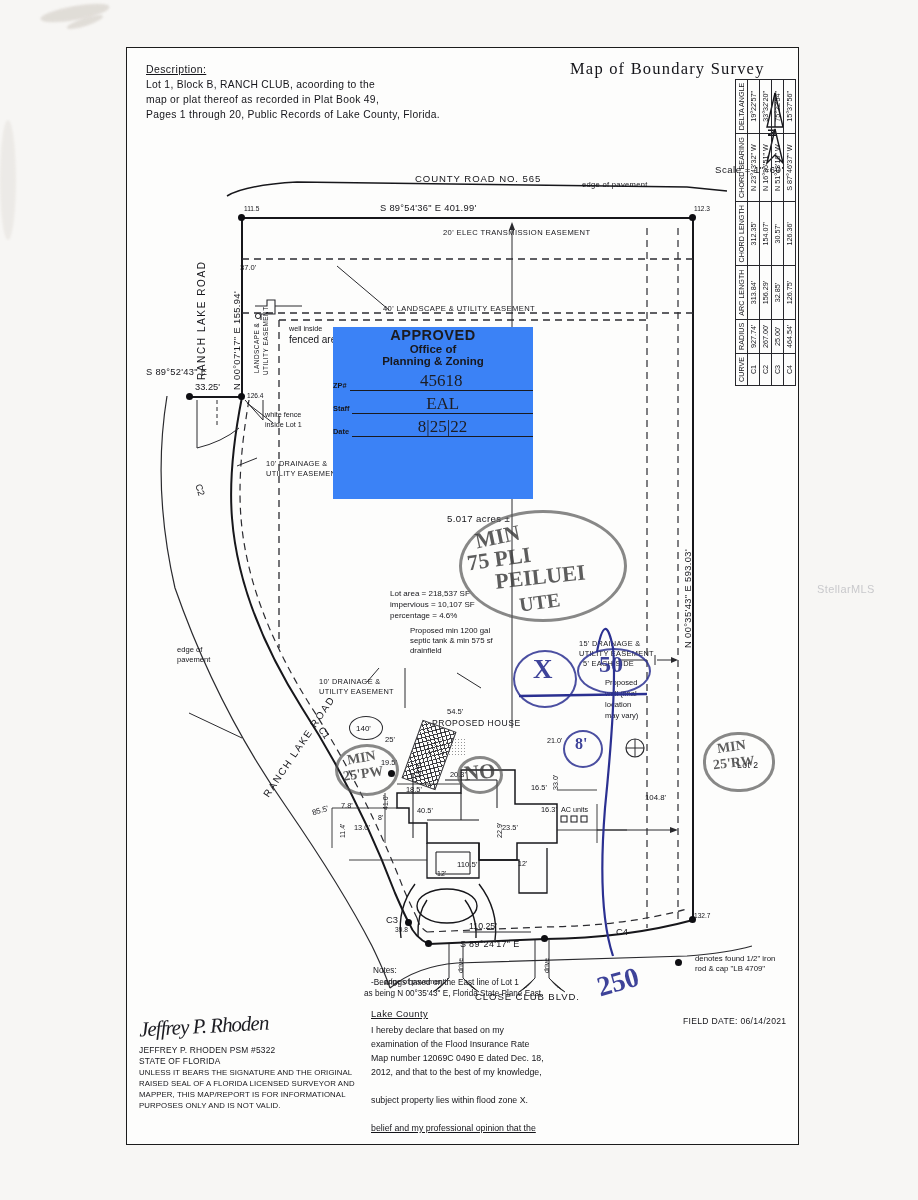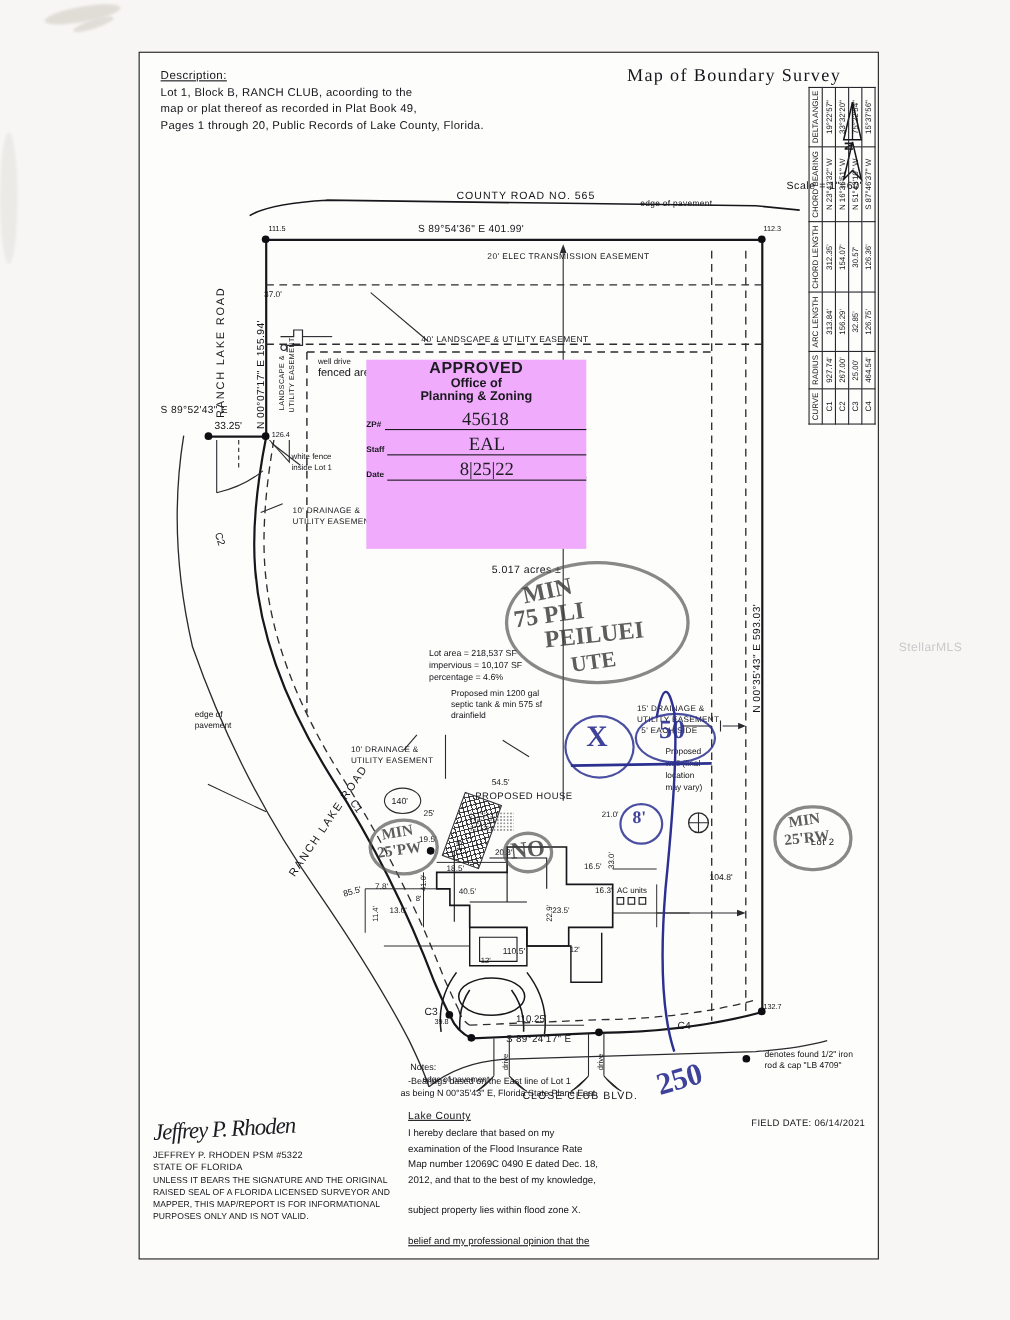--- a/index.html
+++ b/index.html
@@ -36,21 +36,21 @@
   }
   #curvetable table { border-collapse:collapse; font-size:7.2px; color:#15151a; }
   #curvetable td, #curvetable th {
     border:1px solid #26262b; padding:1px 3px; text-align:center;
     font-weight:normal; white-space:nowrap; letter-spacing:0px;
   }
 
   
   #stamp {
     position:absolute; left:206px; top:279px; width:200px; height:172px;
-    background:#f0abfc; border:0;
+    background:#3b82f6; border:0;
   }
   #stamp .sttl { font-weight:bold; font-size:14.5px; letter-spacing:.5px; color:#1b1b20; text-align:center; }
   #lakelogo { width:108px; margin:3px auto 0; text-align:center; }
   #lakelogo .lk { font-weight:bold; font-size:22px; letter-spacing:1px; line-height:.95; color:#111; }
   #lakelogo .cf { font-weight:bold; font-size:8.6px; letter-spacing:1.3px; color:#111; }
   #lakelogo .tagline { font-size:3.6px; letter-spacing:.9px; color:#333; }
   #stamp .office { text-align:center; font-weight:bold; font-size:11.5px; line-height:1.08; color:#18181d; }
   .stamprow { display:flex; align-items:flex-end; gap:3px; margin-top:4px; }
   .stamprow .lbl { font-size:7.4px; font-weight:bold; color:#17171c; padding-bottom:1px; }
   .stamprow .val {
@@ -314,21 +314,21 @@
     <div class="txt" style="left:113px;top:215px;font-size:7.6px;">37.0'</div>
 
     <div class="txt rot90" style="left:69px;top:332px;font-size:10px;letter-spacing:1.6px;">RANCH LAKE ROAD</div>
     <div class="txt rot90" style="left:105px;top:342px;font-size:9.3px;letter-spacing:.4px;">N 00°07'17" E   155.94'</div>
     <div class="txt rot90" style="left:126px;top:325px;font-size:6.4px;letter-spacing:.5px;">LANDSCAPE &amp;</div>
     <div class="txt rot90" style="left:135px;top:327px;font-size:6.4px;letter-spacing:.5px;">UTILITY EASEMENT</div>
 
     <div class="txt" style="left:19px;top:319px;font-size:9.3px;letter-spacing:.3px;">S 89°52'43" E</div>
     <div class="txt" style="left:68px;top:334px;font-size:9.3px;">33.25'</div>
 
-    <div class="txt" style="left:162px;top:276px;font-size:7.2px;">well drive</div>
+    <div class="txt" style="left:162px;top:276px;font-size:7.2px;">well inside</div>
     <div class="txt" style="left:162px;top:286px;font-size:10px;">fenced area</div>
     <div class="txt" style="left:138px;top:362px;font-size:7.2px;">white fence</div>
     <div class="txt" style="left:138px;top:372px;font-size:7.2px;">inside Lot 1</div>
 
     <div class="txt" style="left:139px;top:411px;font-size:7.4px;letter-spacing:.3px;">10' DRAINAGE &amp;</div>
     <div class="txt" style="left:139px;top:421px;font-size:7.4px;letter-spacing:.3px;">UTILITY EASEMENT</div>
     <div class="txt" style="left:192px;top:629px;font-size:7.4px;letter-spacing:.3px;">10' DRAINAGE &amp;</div>
     <div class="txt" style="left:192px;top:639px;font-size:7.4px;letter-spacing:.3px;">UTILITY EASEMENT</div>
 
     <div class="txt" style="left:67px;top:436px;font-size:9.4px;transform:rotate(72deg);">C2</div>

